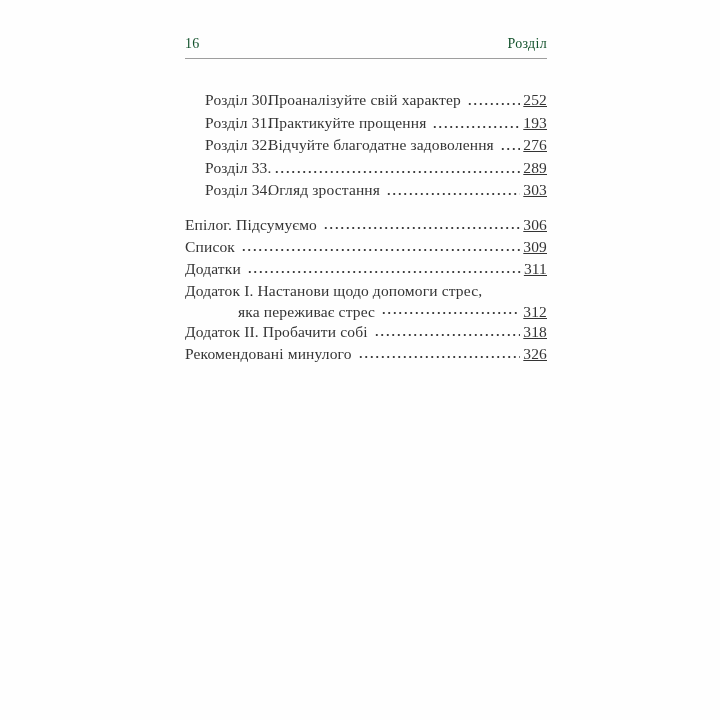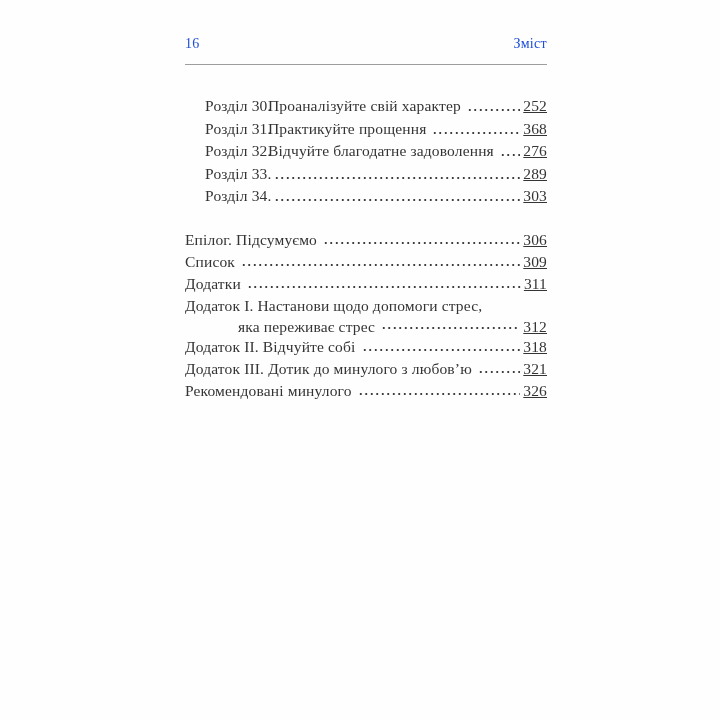--- a/index.html
+++ b/index.html
@@ -19,26 +19,26 @@
     position: absolute;
     left: 185px; top: 36px;
     width: 362px;
   }
   .running-head {
     display: flex;
     justify-content: space-between;
     align-items: baseline;
     font-size: 14px;
     letter-spacing: 0.3px;
-    color: #1d4ed8;
-    padding-bottom: 12px;
+    color: #14532d;
+    padding-bottom: 6px;
     border-bottom: 1px solid #9e9e9e;
   }
   .chapters { margin-top: 30px; }
-  .backmatter { margin-top: 21px; }
+  .backmatter { margin-top: 12px; }
   .row {
     display: flex;
     font-size: 15.5px;
     line-height: 22.6px;
     letter-spacing: 0.15px;
   }
   .chapters .row { padding-left: 20px; }
   .backmatter .row { line-height: 22px; }
   .row.continuation { line-height: 19px; }
   .chap-label { width: 63px; flex: 0 0 63px; white-space: nowrap; }
@@ -56,49 +56,50 @@
   .pagenum { flex: none; white-space: nowrap; text-decoration: underline; }
 </style>
 </head>
 <body>
 
 <div class="page">
   <div class="content">
 
     <div class="running-head">
       <span>16</span>
-      <span>Зміст</span>
+      <span>Розділ</span>
     </div>
 
     <div class="chapters">
       <div class="row">
         <span class="chap-label">Розділ 30.</span>
         <span class="title">Проаналізуйте свій характер</span>
         <span class="leader"></span>
         <span class="pagenum">252</span>
       </div>
       <div class="row">
         <span class="chap-label">Розділ 31.</span>
         <span class="title">Практикуйте прощення</span>
         <span class="leader"></span>
-        <span class="pagenum">368</span>
+        <span class="pagenum">193</span>
       </div>
       <div class="row">
         <span class="chap-label">Розділ 32.</span>
         <span class="title">Відчуйте благодатне задоволення</span>
         <span class="leader"></span>
         <span class="pagenum">276</span>
       </div>
       <div class="row">
         <span class="chap-label">Розділ 33.</span>
         <span class="leader"></span>
         <span class="pagenum">289</span>
       </div>
       <div class="row">
         <span class="chap-label">Розділ 34.</span>
+        <span class="title">Огляд зростання</span>
         <span class="leader"></span>
         <span class="pagenum">303</span>
       </div>
     </div>
 
     <div class="backmatter">
       <div class="row">
         <span class="title">Епілог. Підсумуємо</span>
         <span class="leader"></span>
         <span class="pagenum">306</span>
@@ -115,28 +116,23 @@
       </div>
       <div class="row">
         <span class="title">Додаток I. Настанови щодо допомоги стрес,</span>
       </div>
       <div class="row continuation">
         <span class="title">яка переживає стрес</span>
         <span class="leader"></span>
         <span class="pagenum">312</span>
       </div>
       <div class="row">
-        <span class="title">Додаток II. Відчуйте собі</span>
+        <span class="title">Додаток II. Пробачити собі</span>
         <span class="leader"></span>
         <span class="pagenum">318</span>
-      </div>
-      <div class="row">
-        <span class="title">Додаток III. Дотик до минулого з любов’ю</span>
-        <span class="leader"></span>
-        <span class="pagenum">321</span>
       </div>
       <div class="row">
         <span class="title">Рекомендовані минулого</span>
         <span class="leader"></span>
         <span class="pagenum">326</span>
       </div>
     </div>
 
   </div>
 </div>

